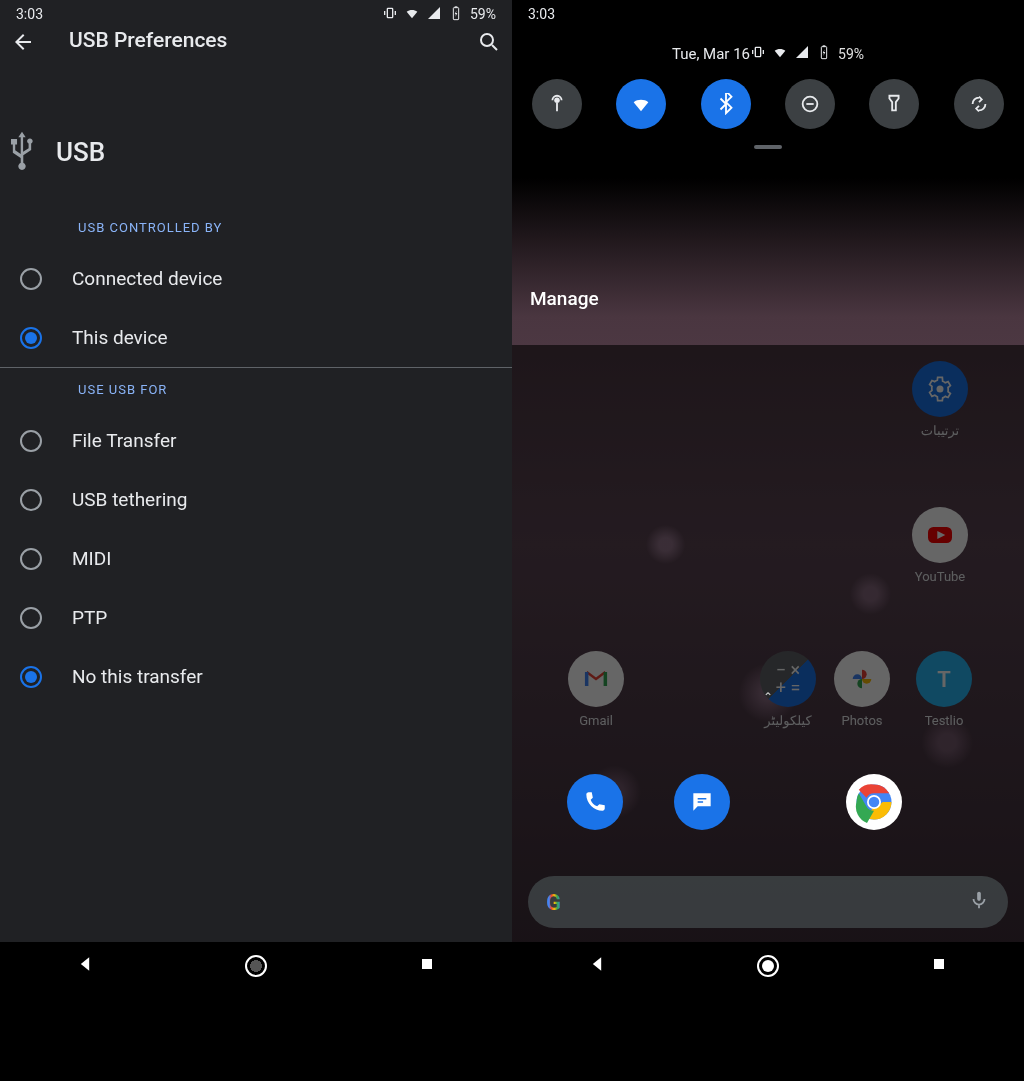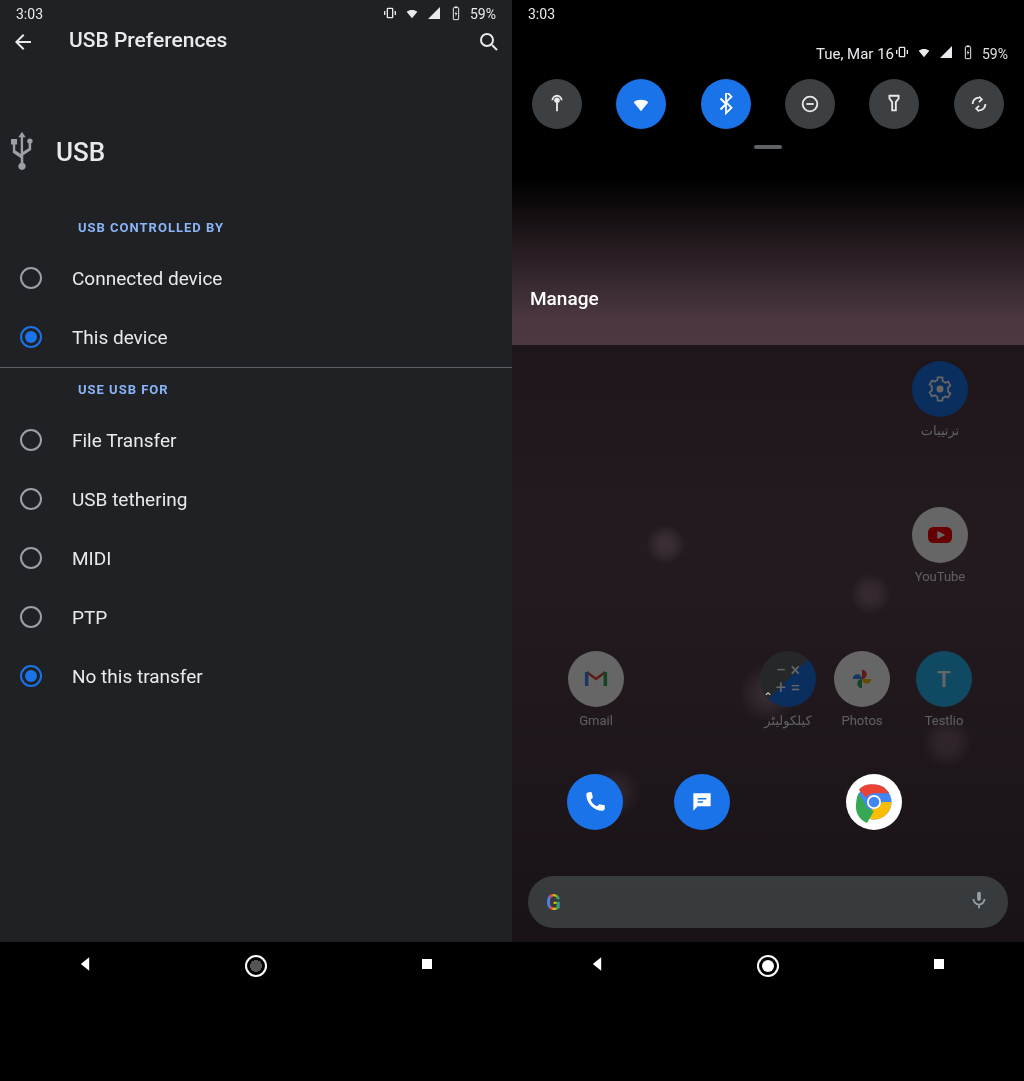--- a/index.html
+++ b/index.html
@@ -47,27 +47,27 @@
     flex-direction: row;
     align-items: center;
     padding: 30px 0 30px;
     gap: 12px;
   }
   .hero svg { width: 44px; height: 44px; fill: #9aa0a6; }
   .hero-label { font-size: 26px; color: #e8eaed; font-weight: 500; }
   .section-title {
     color: #8ab4f8;
     font-size: 13px;
-    font-weight: 700;
+    font-weight: 400;
     letter-spacing: 1px;
     padding: 14px 78px 14px;
   }
   .radio-item {
     display: flex;
-    align-items: flex-start;
+    align-items: flex-end;
     gap: 30px;
     padding: 18px 20px;
     cursor: pointer;
   }
   .radio {
     width: 22px; height: 22px;
     border-radius: 50%;
     border: 2px solid #9aa0a6;
     position: relative;
   }
@@ -122,21 +122,21 @@
     height: 28px;
     display: flex;
     align-items: center;
     padding: 0 16px;
     font-size: 14px;
     color: #e8eaed;
   }
   .shade-row1 {
     display: flex;
     align-items: center;
-    justify-content: flex-end;
+    justify-content: center;
     padding: 16px 16px 6px;
   }
   .shade-date { font-size: 15px; color: #e8eaed; }
   .shade-status { display: flex; align-items: center; gap: 6px; font-size: 14px; }
   .shade-status svg { width: 16px; height: 16px; fill: #e8eaed; }
   .qs-row {
     display: flex;
     justify-content: space-around;
     padding: 10px 8px 10px;
     gap: 10px;

